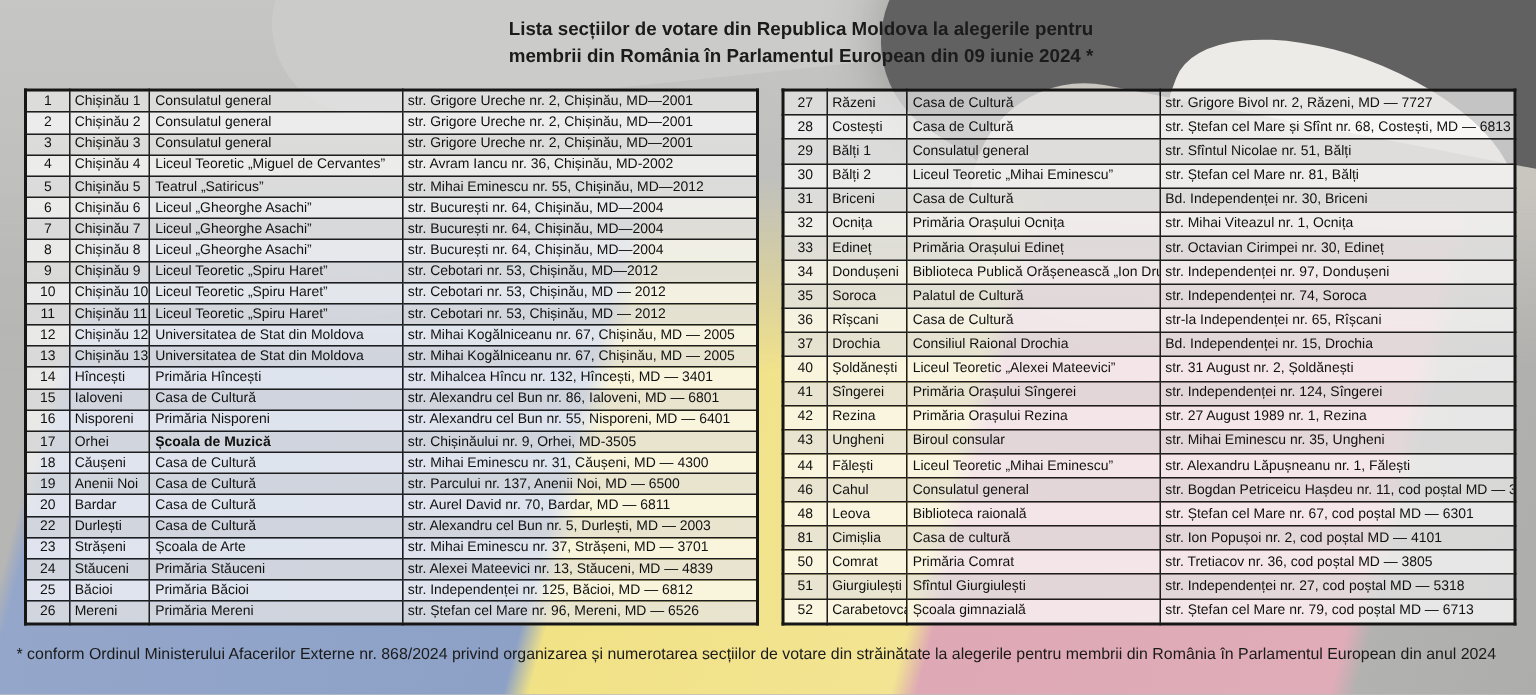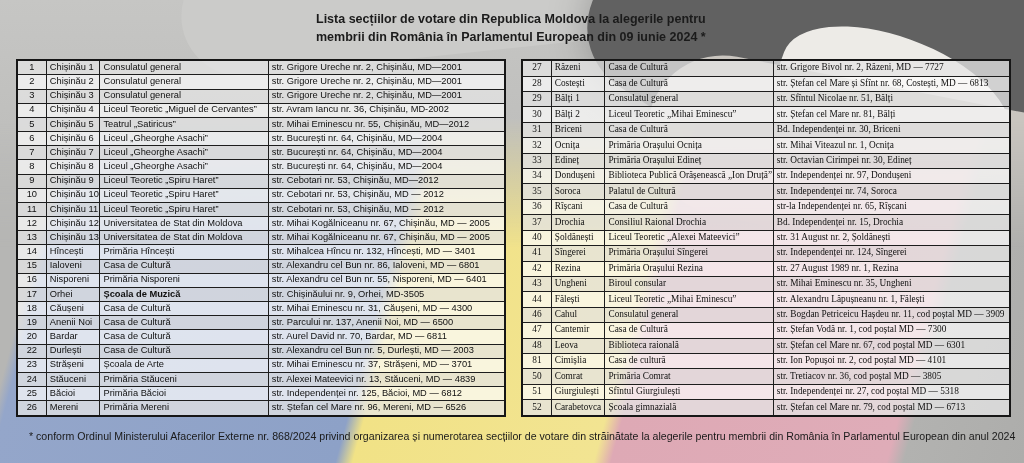--- a/index.html
+++ b/index.html
@@ -41,50 +41,50 @@
     border-radius:55% 60% 45% 50%;
   }
   .hand {
     position:absolute; right:-50px; top:82px; width:430px; height:160px;
     background:#c9c5bf; transform:rotate(11deg);
     border-radius:80px 45px 70px 90px;
   }
   
   .title {
     position:absolute; left:316px; top:11px; width:436px; z-index:5;
-    text-align:left; font-weight:bold; font-size:12.5px; line-height:1.4;
+    text-align:center; font-weight:bold; font-size:12.5px; line-height:1.4;
     color:#1b1b1b;
   }
   
   table.sect {
     position:absolute; top:59px; z-index:5;
     width:490px; height:358px;
     border-collapse:collapse; table-layout:fixed;
     border:2px solid #161616;
     background:rgba(255,255,255,0.28);
   }
   #table-left  { left:16px; }
-  #table-right { left:521px;font-family:Liberation Serif, serif; }
+  #table-right { left:521px; }
   table.sect td {
     border:1px solid #1d1d1d;
     font-size:9.3px; line-height:1.05; color:#101010;
     padding:0 3px; vertical-align:middle;
     white-space:nowrap; overflow:hidden;
     background:rgba(252,252,252,0.62);
   }
   table.sect tr:nth-child(odd) td { background:rgba(225,225,225,0.66); }
   td.col-no       { width:6%;   text-align:center; }
   td.col-locality { width:11%; }
   td.col-institution { width:34.5%; }
   td.col-address  { width:48.5%; font-size:9px; }
   td.col-no, td.col-locality { background-blend-mode:multiply; }
   table.sect td.bold { font-weight:bold; }
   
   .footnote {
-    position:absolute; left:29px; top:430px; width:990px; z-index:5;
+    position:absolute; left:11px; top:430px; width:990px; z-index:5;
     font-size:10.6px; color:#1a1a1a; white-space:nowrap;
   }
 </style>
 </head>
 <body>
 
 <div class="flag"></div>
 <div class="photo">
   <div class="sleeve-light"></div>
   <div class="sleeve-dark"></div>
@@ -349,26 +349,20 @@
         <td class="col-institution">Liceul Teoretic „Mihai Eminescu”</td>
         <td class="col-address">str. Alexandru Lăpușneanu nr. 1, Fălești</td>
       </tr>
       <tr>
         <td class="col-no">46</td>
         <td class="col-locality">Cahul</td>
         <td class="col-institution">Consulatul general</td>
         <td class="col-address">str. Bogdan Petriceicu Hașdeu nr. 11, cod poștal MD — 3909</td>
       </tr>
       <tr>
-        <td class="col-no">47</td>
-        <td class="col-locality">Cantemir</td>
-        <td class="col-institution">Casa de Cultură</td>
-        <td class="col-address">str. Ștefan Vodă nr. 1, cod poștal MD — 7300</td>
-      </tr>
-      <tr>
         <td class="col-no">48</td>
         <td class="col-locality">Leova</td>
         <td class="col-institution">Biblioteca raională</td>
         <td class="col-address">str. Ștefan cel Mare nr. 67, cod poștal MD — 6301</td>
       </tr>
       <tr>
         <td class="col-no">81</td>
         <td class="col-locality">Cimișlia</td>
         <td class="col-institution">Casa de cultură</td>
         <td class="col-address">str. Ion Popușoi nr. 2, cod poștal MD — 4101</td>

